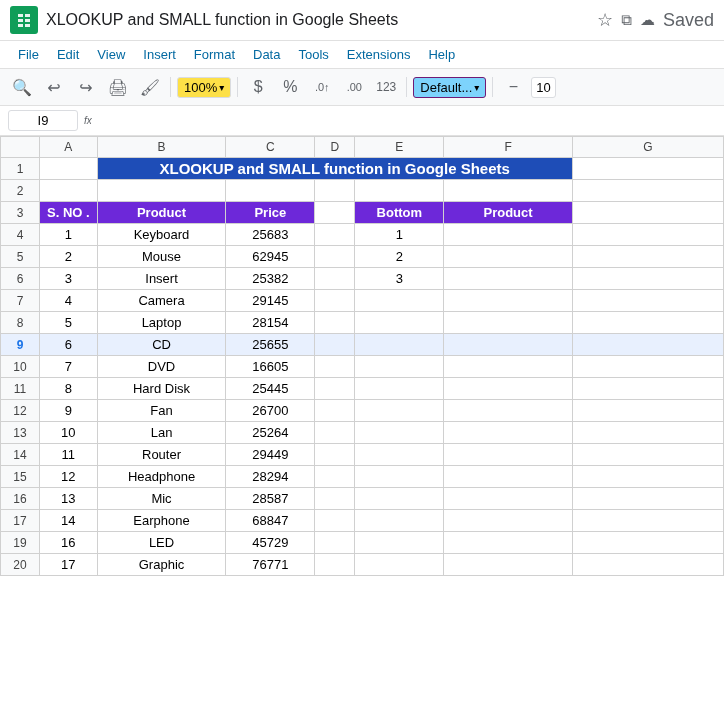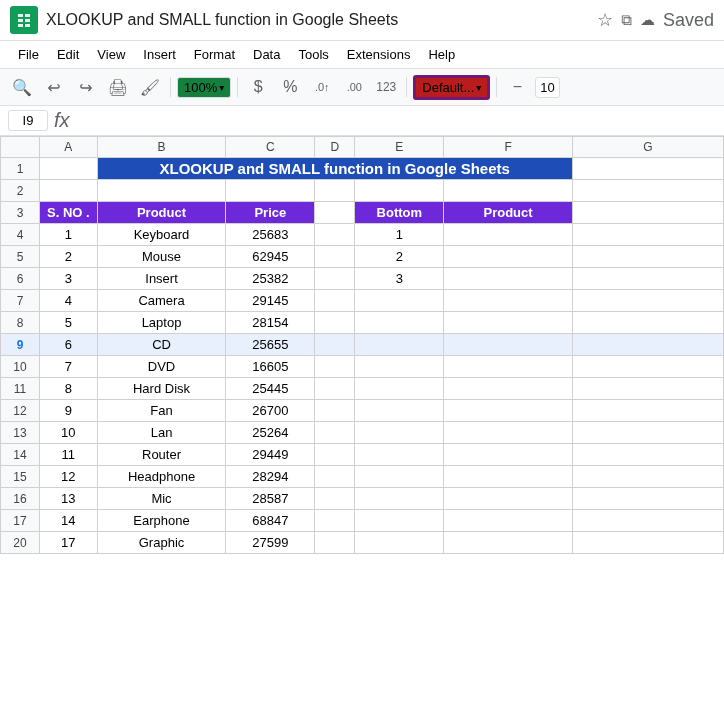--- a/index.html
+++ b/index.html
@@ -16,59 +16,59 @@
     }
     .title-text { font-size: 16px; font-weight: 400; color: #202124; flex: 1; }
     .title-icons { display: flex; gap: 8px; align-items: center; color: #5f6368; font-size: 18px; }
     .saved-text { font-size: 18px; color: #5f6368; }
 
     
     .menu-bar {
       display: flex; padding: 2px 10px; gap: 2px; background: #fff;
     }
     .menu-item {
-      padding: 4px 8px; font-size: 13px; color: #000000; cursor: pointer;
+      padding: 4px 8px; font-size: 13px; color: #0369a1; cursor: pointer;
       border-radius: 3px;
     }
 
     
     .toolbar {
       display: flex; align-items: center; padding: 4px 8px; gap: 4px;
       background: #f8f9fa; border-top: 1px solid #e0e0e0; border-bottom: 1px solid #e0e0e0;
     }
     .toolbar-btn {
       width: 28px; height: 28px; display: flex; align-items: center; justify-content: center;
       cursor: pointer; border-radius: 3px; color: #5f6368; font-size: 16px;
       border: none; background: transparent;
     }
     .toolbar-divider { width: 1px; height: 20px; background: #dadce0; margin: 0 2px; }
     .zoom-control {
       display: flex; align-items: center; padding: 2px 6px; border: 1px solid #dadce0;
-      border-radius: 3px; font-size: 13px; cursor: pointer; background: #15803d;
+      border-radius: 3px; font-size: 13px; cursor: pointer; background: #fde047;
     }
     .format-btn {
       display: flex; align-items: center; gap: 2px; padding: 2px 6px;
-      border: 3px solid #701a75; border-radius: 3px; font-size: 13px;
-      cursor: pointer; background: #b91c1c;
+      border: 1px solid #701a75; border-radius: 3px; font-size: 13px;
+      cursor: pointer; background: #7dd3fc;
     }
     .font-size-btn {
       display: flex; align-items: center; padding: 2px 4px; border: 1px solid #dadce0;
       border-radius: 3px; font-size: 13px; cursor: pointer; background: #fff;
     }
 
     
     .formula-bar {
       display: flex; align-items: center; padding: 2px 8px; gap: 6px;
       border-bottom: 1px solid #e0e0e0; min-height: 30px;
     }
     .cell-ref {
-      width: 40px; padding: 2px 6px; border: 1px solid #dadce0; border-radius: 3px;
+      width: 70px; padding: 2px 6px; border: 1px solid #dadce0; border-radius: 3px;
       font-size: 13px; text-align: center;
     }
-    .fx-icon { color: #5f6368; font-size: 20px; font-style: italic; }
+    .fx-icon { color: #5f6368; font-size: 10px; font-style: italic; }
     .formula-input { flex: 1; font-size: 13px; color: #202124; }
 
     
     .spreadsheet-container { overflow: hidden; }
     .spreadsheet { width: 100%; border-collapse: collapse; }
 
     
     .col-header {
       background: #f8f9fa; border: 1px solid #d0d0d0; text-align: center;
       font-size: 12px; color: #444; font-weight: 400; padding: 3px 0; min-width: 40px;
@@ -376,26 +376,36 @@
         <td class="cell data-center">14</td>
         <td class="cell data-center">Earphone</td>
         <td class="cell data-center">68847</td>
         <td class="cell"></td>
         <td class="cell"></td>
         <td class="cell"></td>
         <td class="cell"></td>
       </tr>
 
 
+      <tr>
+        <td class="row-header">19</td>
+        <td class="cell data-center">16</td>
+        <td class="cell data-center">LED</td>
+        <td class="cell data-center">45729</td>
+        <td class="cell"></td>
+        <td class="cell"></td>
+        <td class="cell"></td>
+        <td class="cell"></td>
+      </tr>
 
       <tr>
         <td class="row-header">20</td>
         <td class="cell data-center">17</td>
         <td class="cell data-center">Graphic</td>
-        <td class="cell data-center">27599</td>
+        <td class="cell data-center">76771</td>
         <td class="cell"></td>
         <td class="cell"></td>
         <td class="cell"></td>
         <td class="cell"></td>
       </tr>
     </tbody>
   </table>
 </div>
 
 </body></html>

